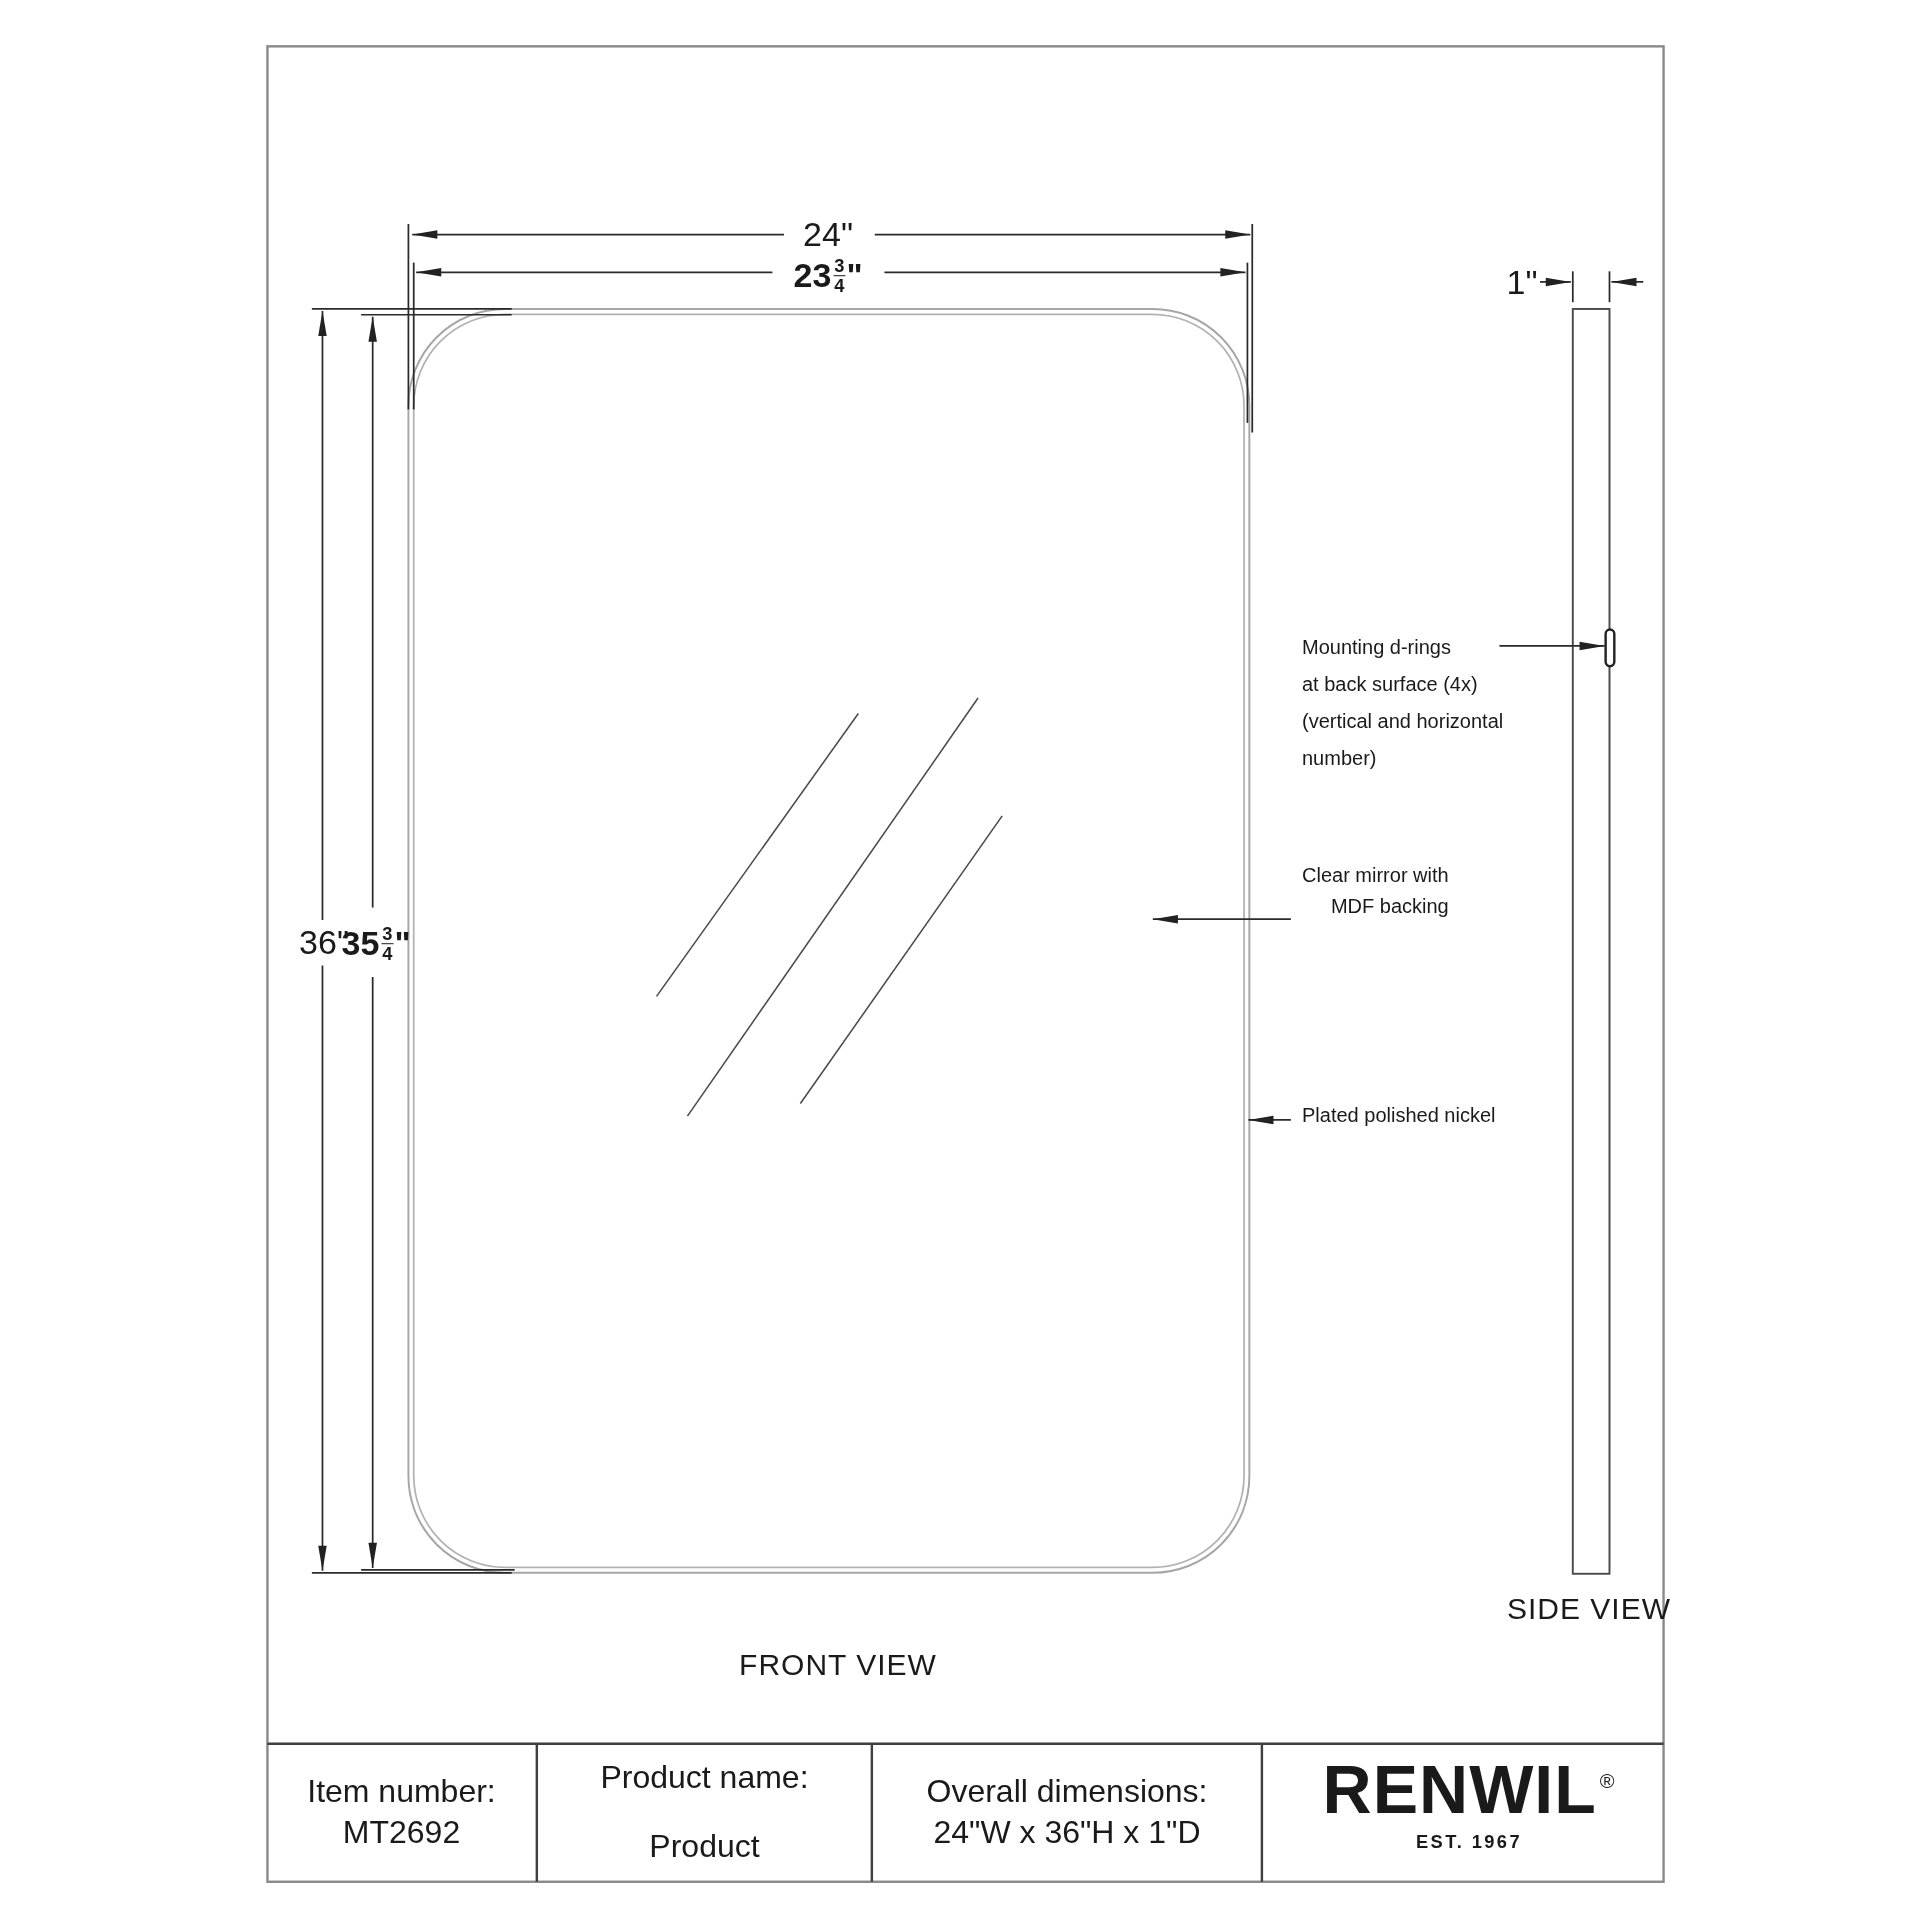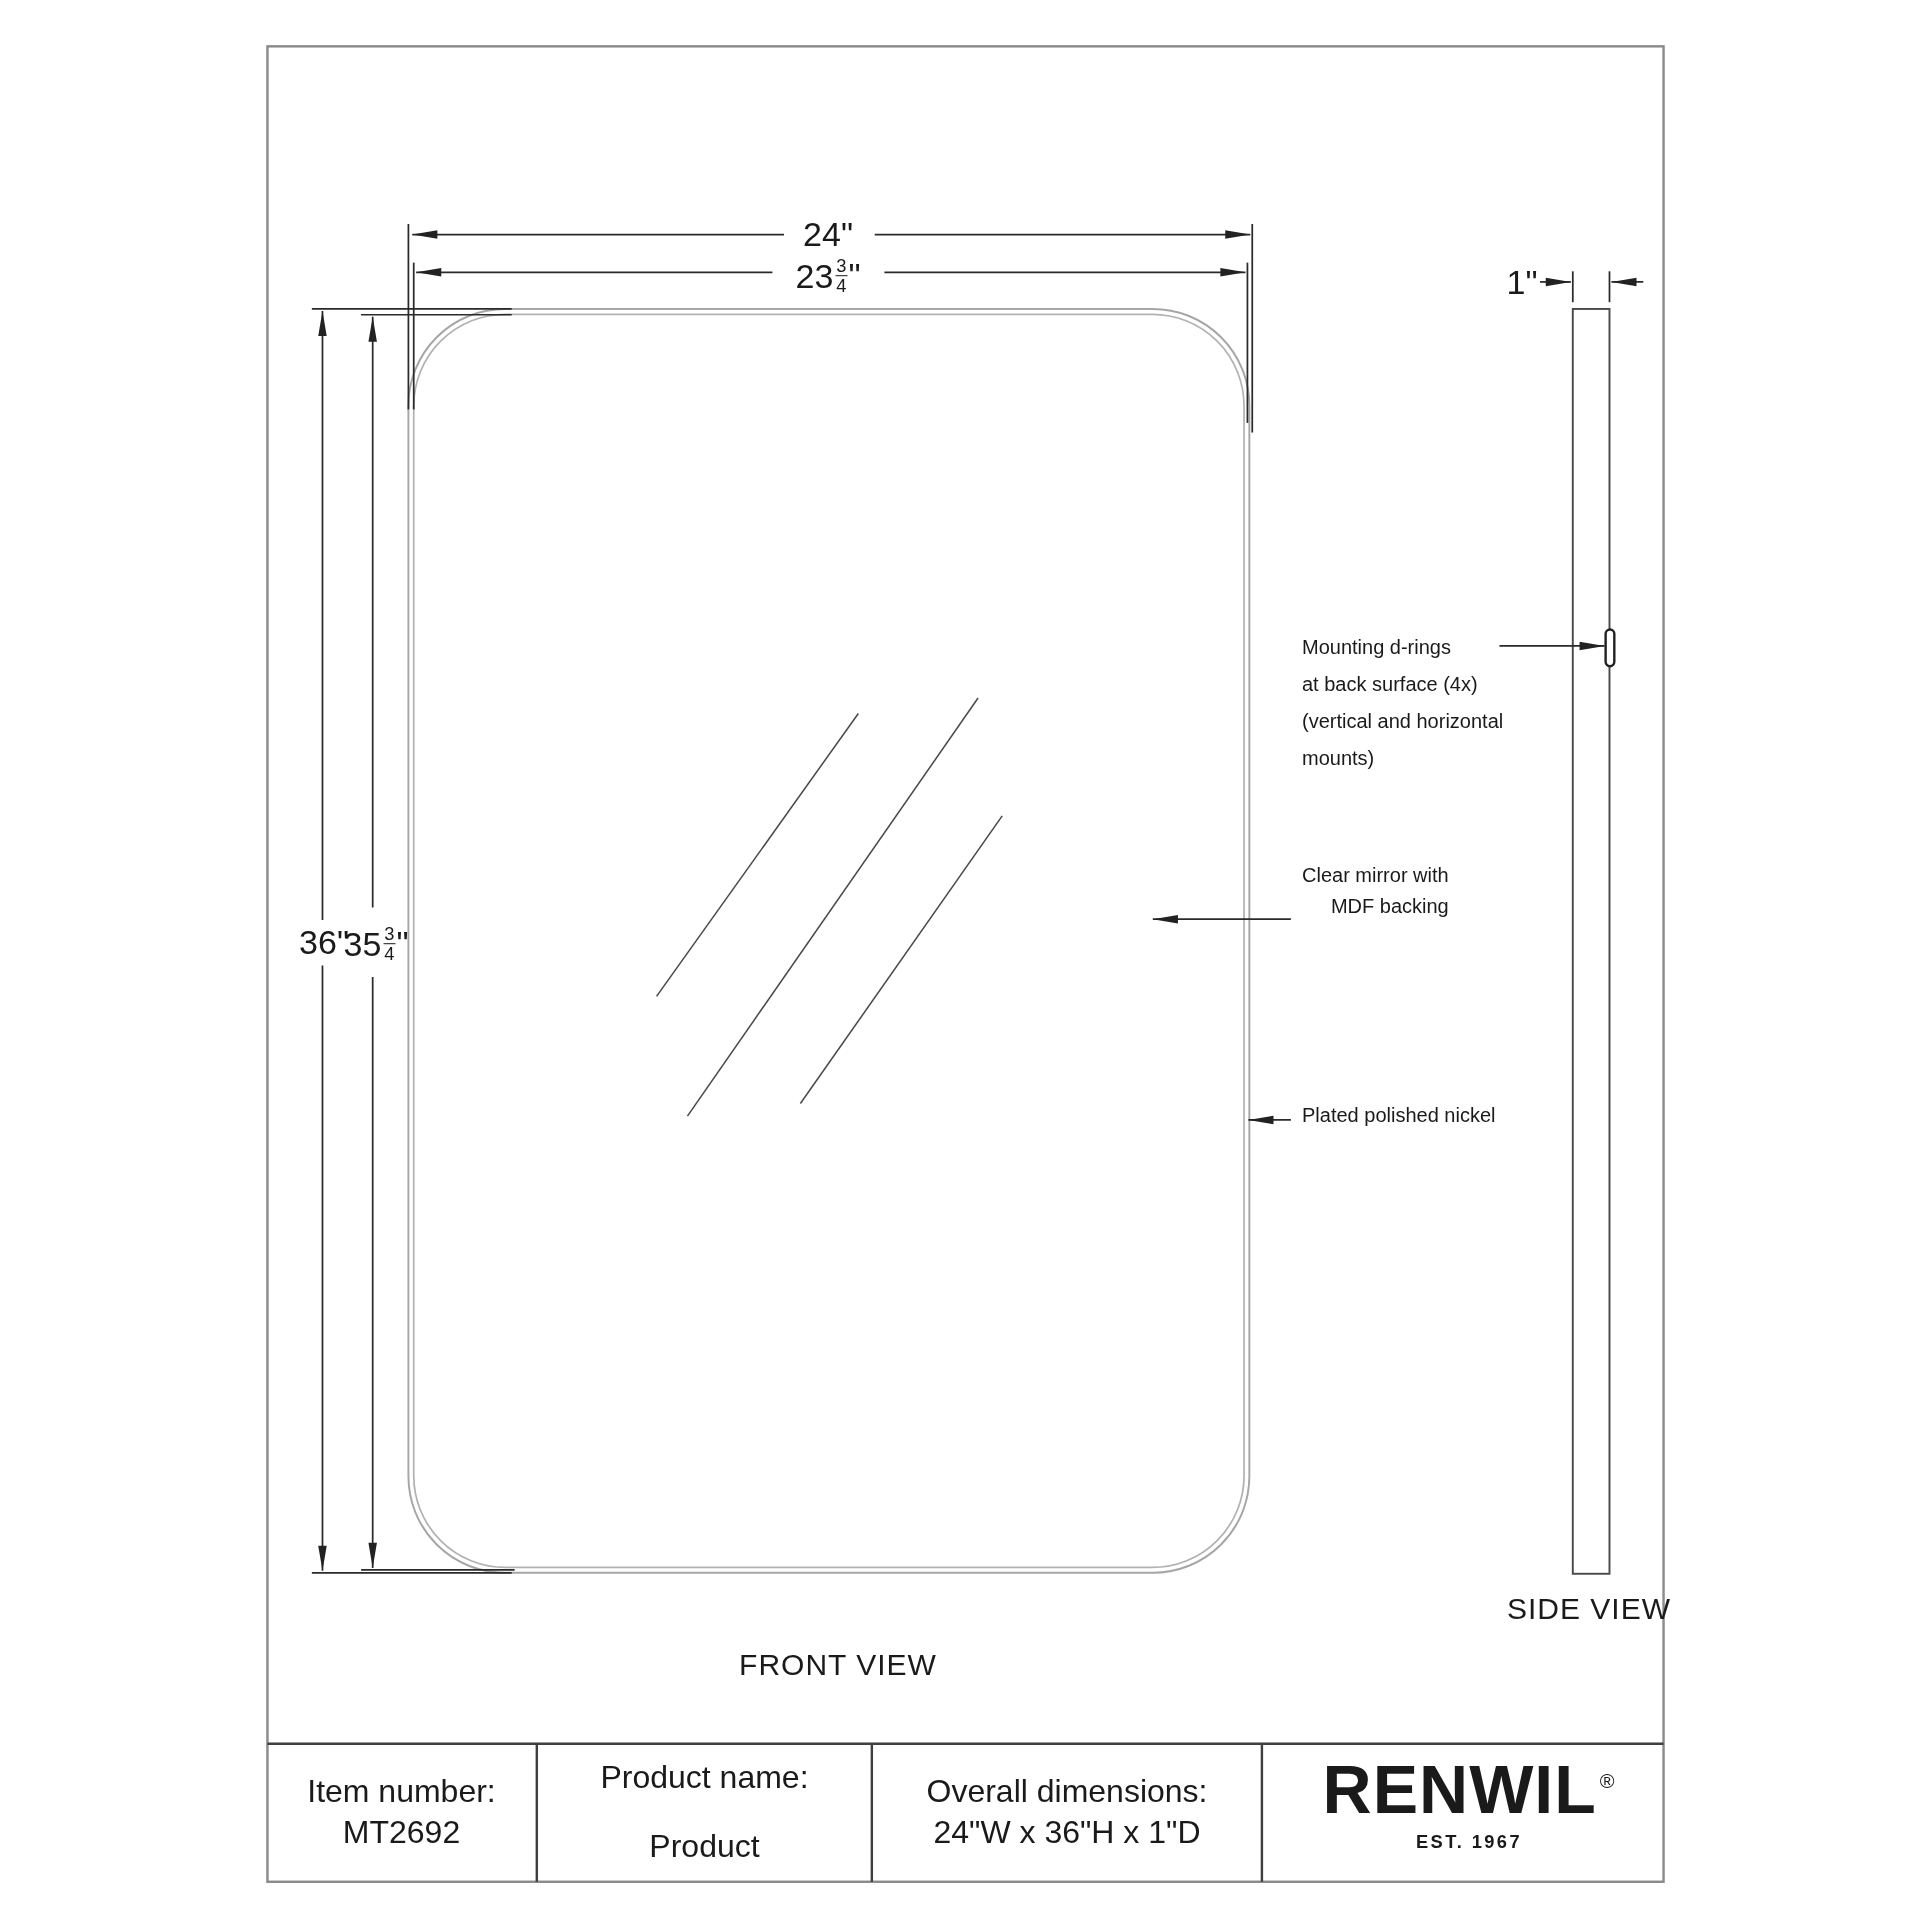--- a/index.html
+++ b/index.html
@@ -6,21 +6,21 @@
   .sheet{
     position:relative;width:1931px;height:1931px;background:#ffffff;
     font-family:"Liberation Sans",sans-serif;color:#1a1a1a;overflow:hidden;
   }
   .sheet svg{position:absolute;left:0;top:0;}
   .lbl{position:absolute;white-space:nowrap;color:#1a1a1a;}
   .ctr{transform:translate(-50%,-50%);}
   .dim{font-size:34px;}
   .ann{font-size:20px;}
   .view-title{font-size:30px;letter-spacing:1px;}
-  .frac-dim{display:flex;align-items:flex-end;}
+  .frac-dim{display:flex;align-items:center;font-weight:bold;}
   .frac-dim .stack{display:inline-flex;flex-direction:column;align-items:center;
     font-size:18.3px;line-height:19.3px;margin-left:1.9px;}
   .frac-dim .stack .num{border-bottom:1.9px solid #1a1a1a;padding:0 1px;}
   .frac-dim .unit{align-self:flex-start;margin-left:1px;}
   .ann .line{display:block;}
   .cell{
     position:absolute;top:1744px;height:136px;display:flex;flex-direction:column;
     align-items:center;justify-content:center;text-align:center;
     font-size:32px;line-height:41px;border-radius:21px;
   }
@@ -117,21 +117,21 @@
       </span>
     <span class="unit">"</span>
   </div>
 
   <div class="lbl ctr dim" style="left:1522px;top:282px;"><span>1</span><span>"</span></div>
 
   <div class="lbl ann" style="left:1302px;top:629px;line-height:37px;">
     <span class="line">Mounting d-rings</span>
     <span class="line">at back surface (4x)</span>
     <span class="line">(vertical and horizontal</span>
-    <span class="line">mounts)</span>
+    <span class="line">number)</span>
   </div>
 
   <div class="lbl ann" style="left:1302px;top:860px;line-height:31px;text-align:right;">
     <span class="line">Clear mirror with</span>
     <span class="line">MDF backing</span>
   </div>
 
   <div class="lbl ann" style="left:1302px;top:1104px;">
     <span class="line">Plated polished nickel</span>
   </div>

